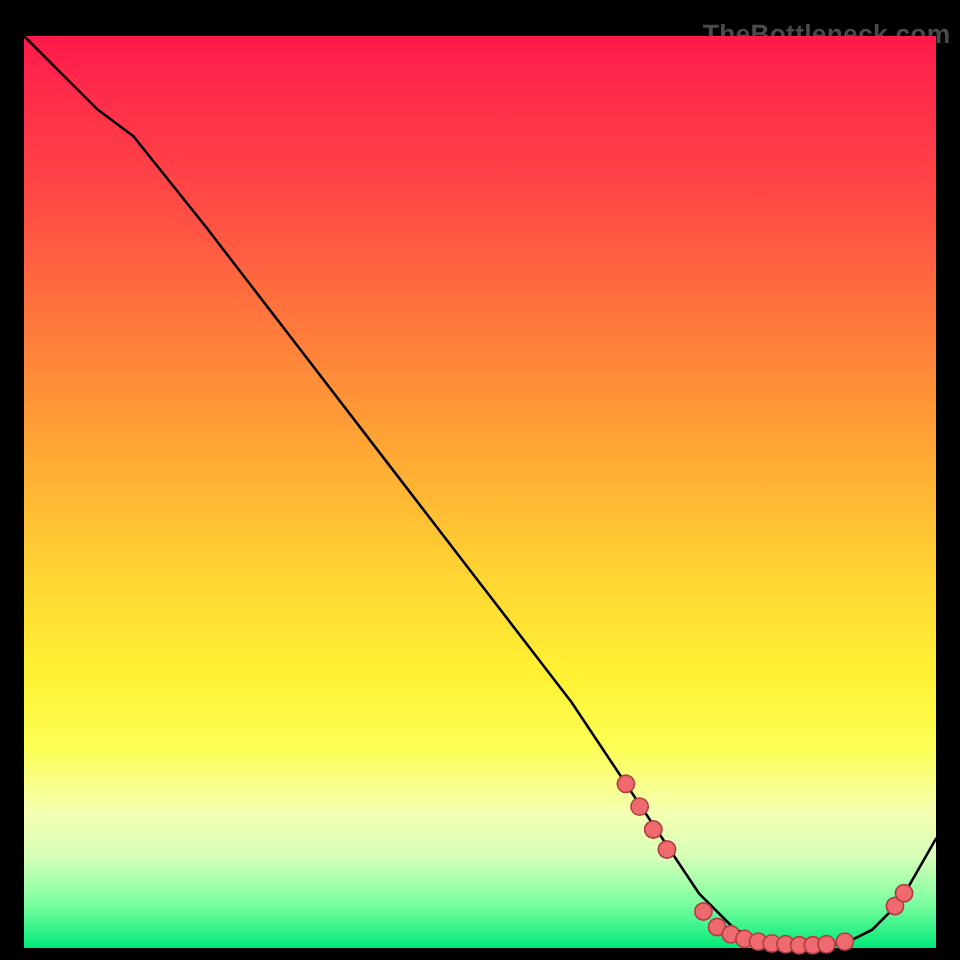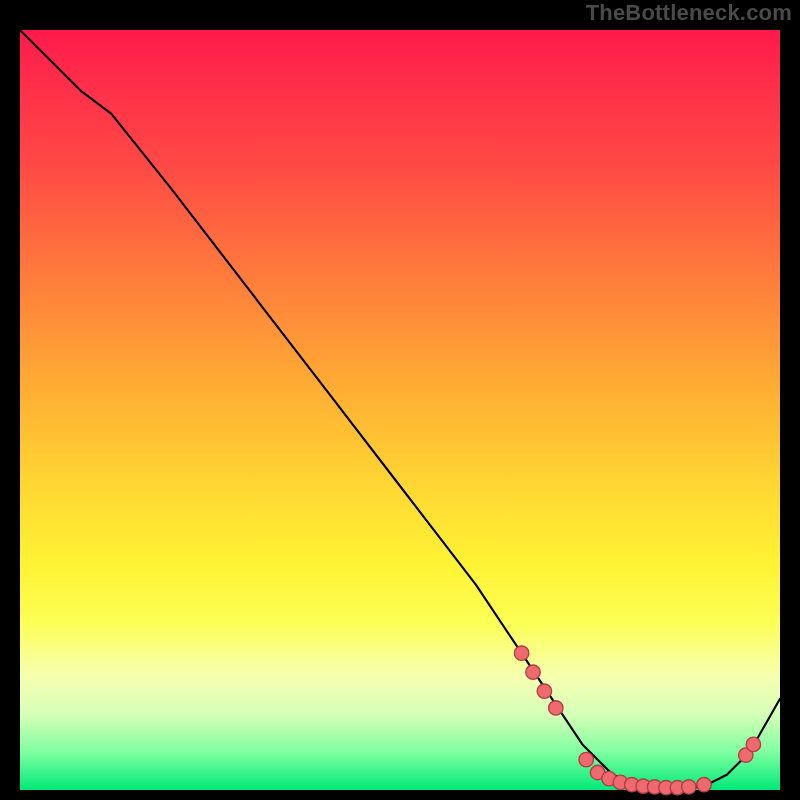--- a/index.html
+++ b/index.html
@@ -12,21 +12,21 @@
     font-family: Arial, Helvetica, sans-serif;
   }
   .frame {
     position: relative;
     width: 800px;
     height: 800px;
     background: #000;
   }
   .watermark {
     position: absolute;
-    top: 0;
+    top: 16px;
     right: 8px;
     color: #4a4a4a;
     font-size: 22px;
     font-weight: 600;
     letter-spacing: 0.2px;
     user-select: none;
   }
   .plot {
     position: absolute;
     left: 20px;

